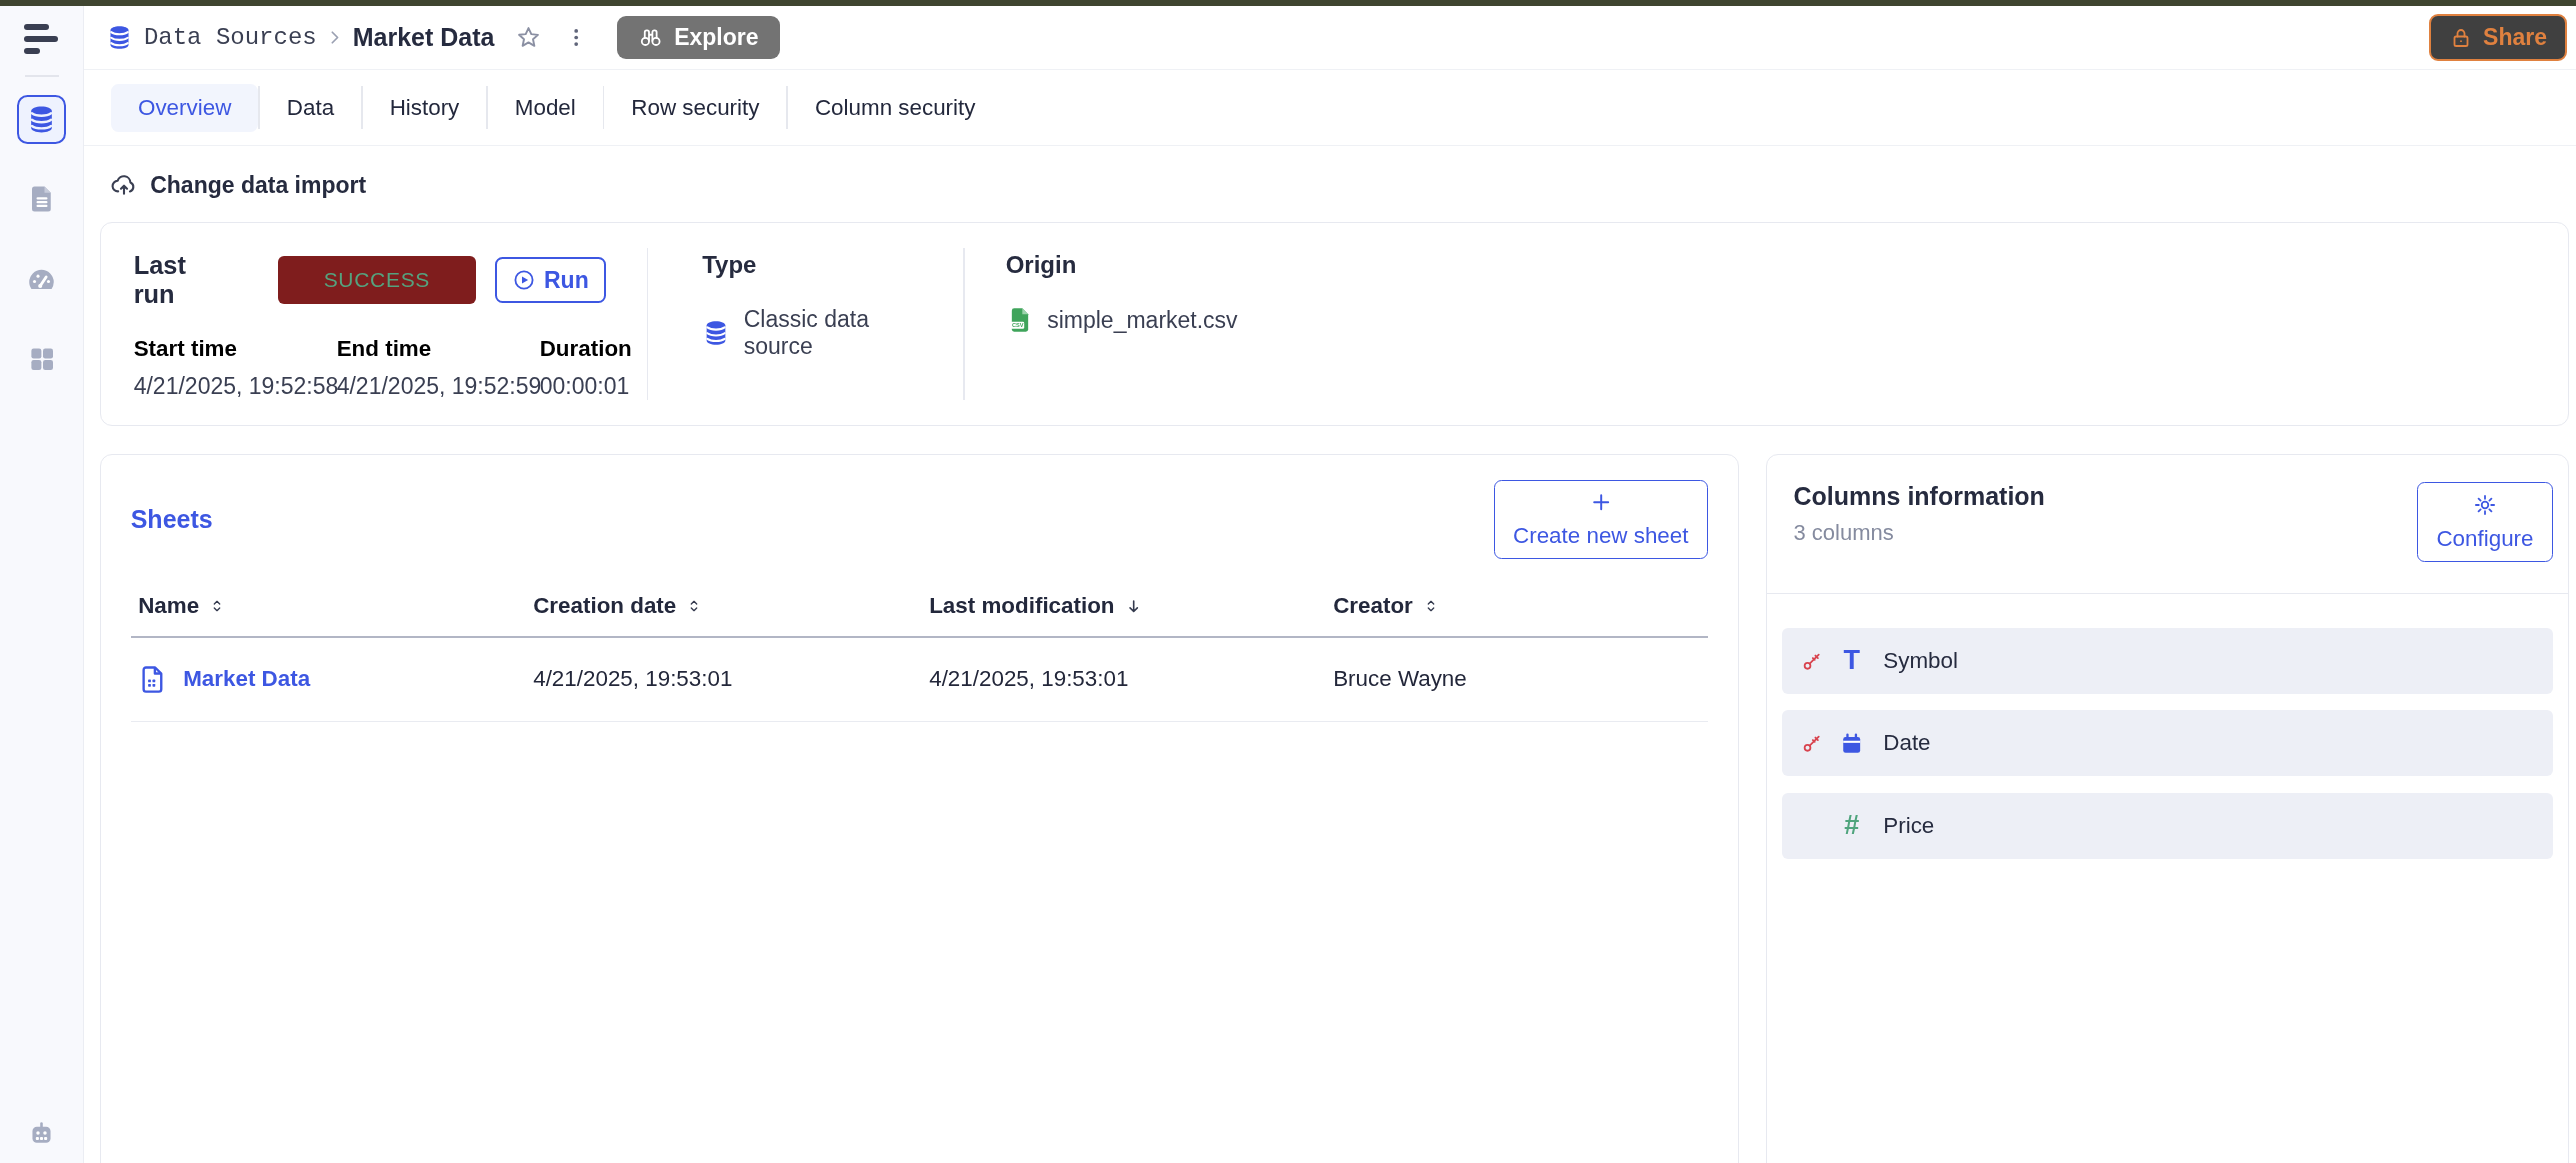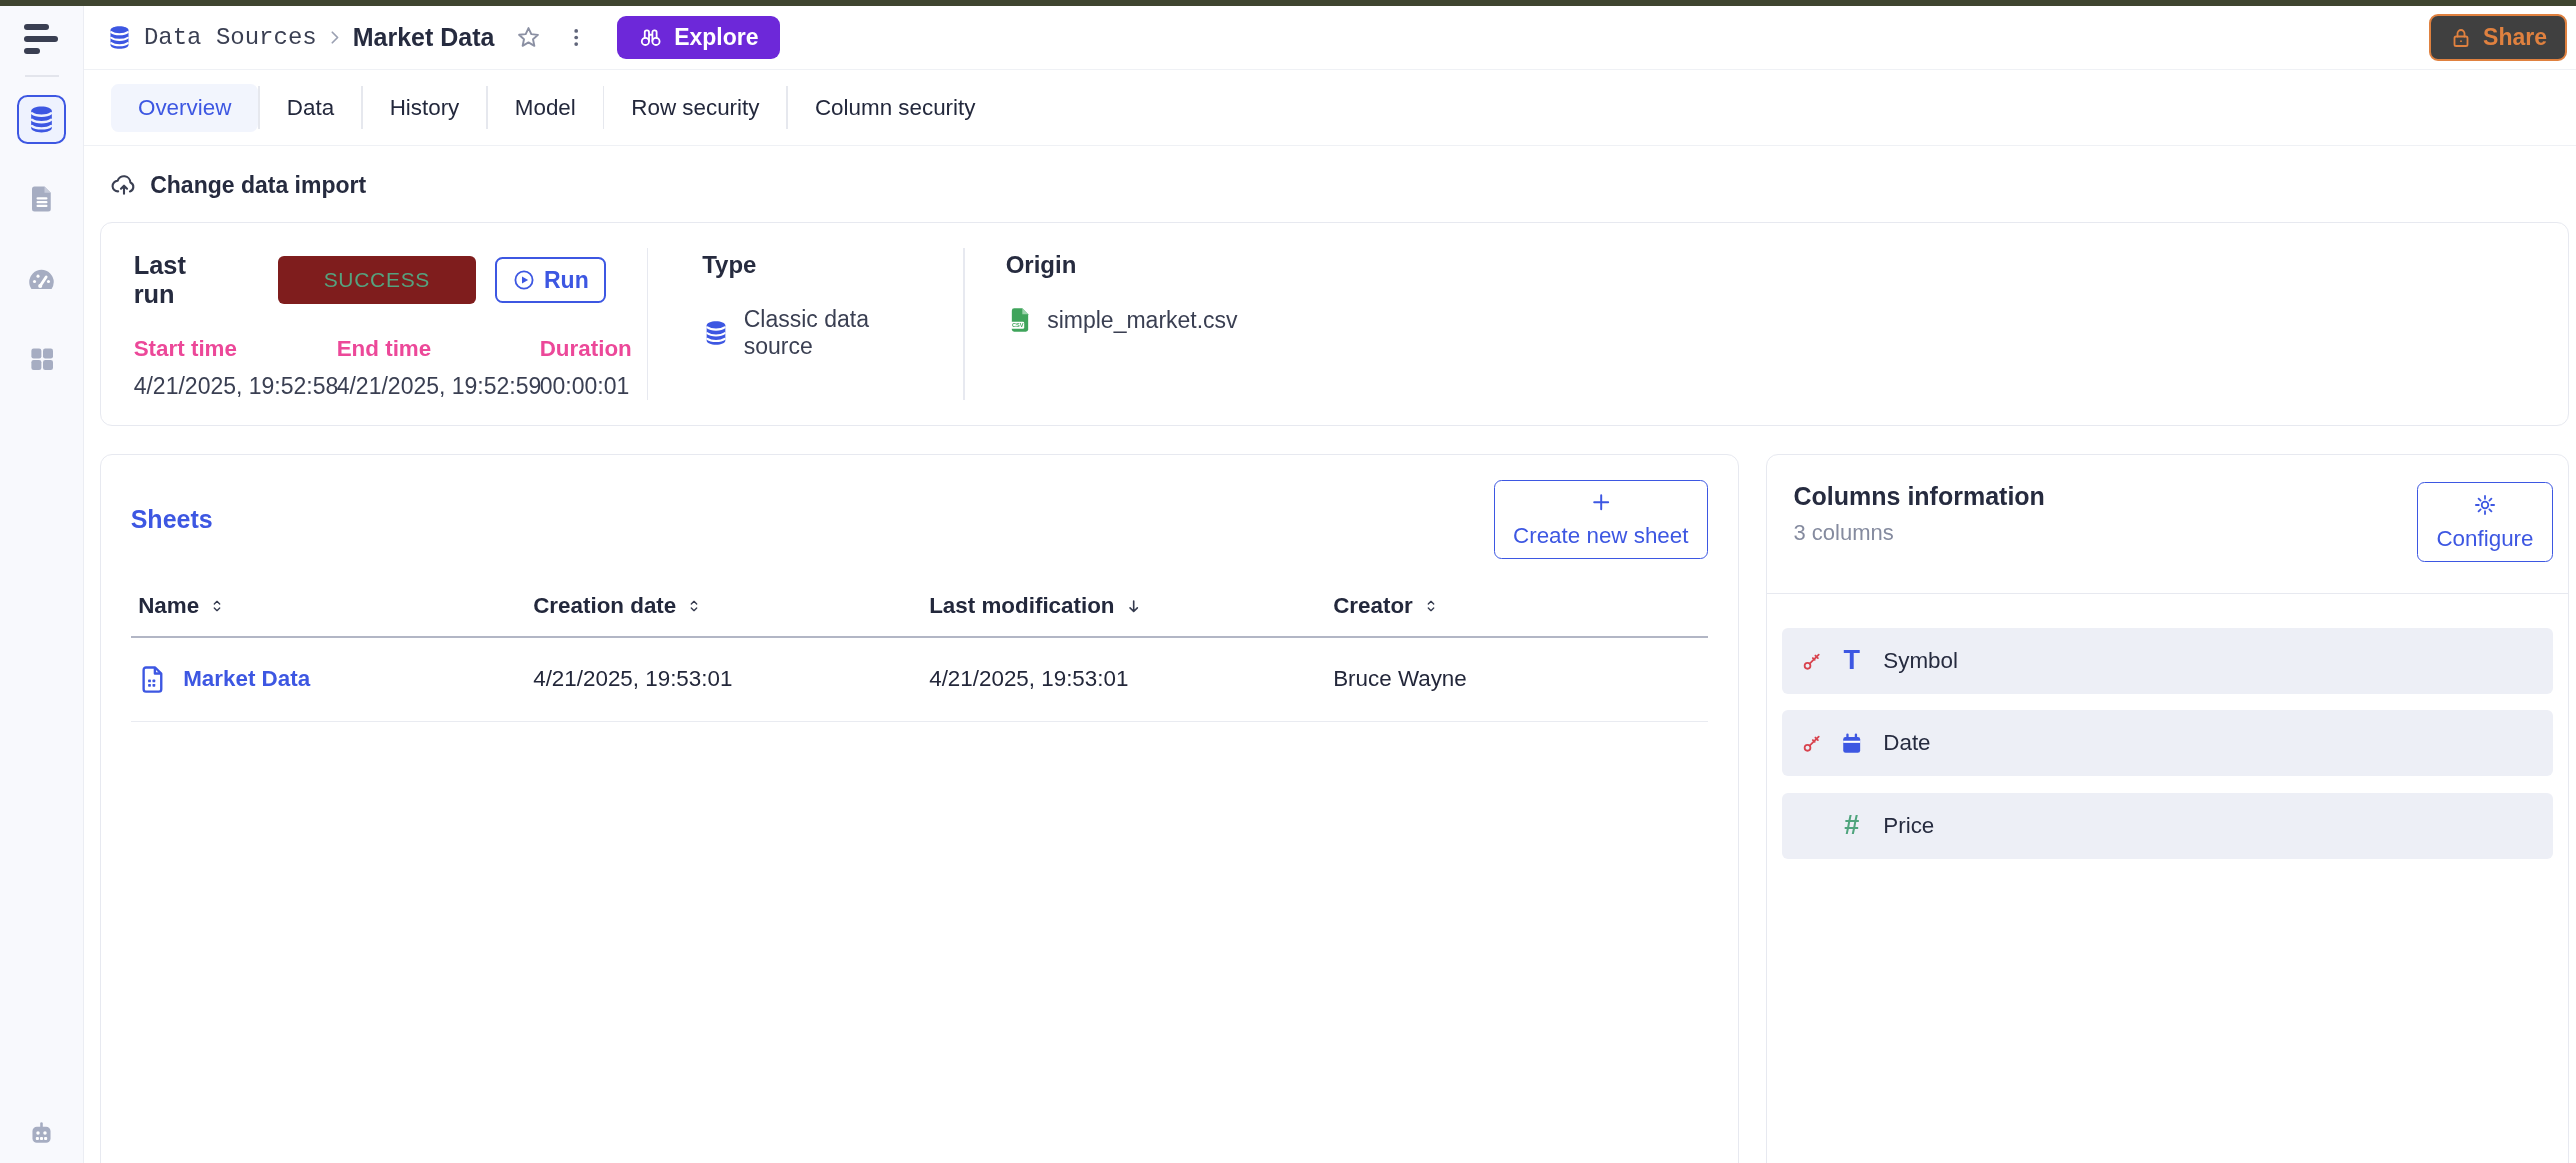--- a/index.html
+++ b/index.html
@@ -36,21 +36,21 @@
   }
   .crumb { display: flex; align-items: center; gap: 10.5px; background: none; border: none; cursor: pointer; font-family: Liberation Mono, monospace; }
   .crumb-label { font-size: 24px; color: #3a3f52; }
   .chev { margin: 0 7.5px; }
   .page-title { font-size: 25px; font-weight: 700; color: #262b3f; }
   .icon-btn { background: none; border: none; cursor: pointer; display: flex; align-items: center; justify-content: center; padding: 4.5px; }
   .star-btn { margin-left: 16.5px; }
   .kebab-btn { margin-left: 13.5px; }
   .btn { display: inline-flex; align-items: center; gap: 10.5px; border-radius: 9px; cursor: pointer; font-family: inherit; }
   .explore-btn {
-    margin-left: 25.4px; background: #6d28d9; color: #fff; border: none;
+    margin-left: 25.4px; background: #737373; color: #fff; border: none;
     font-size: 23px; font-weight: 600; padding: 8px 21px;
   }
   .header-spacer { flex: 1; }
   .share-btn {
     background: #404040; border: 2.2px solid #e0813f; color: #e0813f;
     font-size: 23px; font-weight: 600; padding: 8.2px 18px;
   }
 
   
   .tabs { height: 76px; display: flex; align-items: center; padding-left: 27px; border-bottom: 1.5px solid #eff1f5; }
@@ -79,21 +79,21 @@
   .status-badge {
     margin-left: 49px; background: #7f1d1d; color: #55a27e; font-size: 21px; font-weight: 500;
     letter-spacing: 0.7px; padding: 12px 46px; border-radius: 6px;
   }
   .run-btn {
     margin-left: 19.4px; background: #fff; border: 2.2px solid #3d57e2; color: #3d57e2;
     font-size: 23px; font-weight: 600; padding: 7.5px 15px; border-radius: 7.5px; gap: 7.5px;
   }
   .lr-stats { display: flex; margin-top: 27px; }
   .stat { width: 203px; }
-  .stat-label { font-size: 22.4px; font-weight: 600; color: #ec4899; }
+  .stat-label { font-size: 22.4px; font-weight: 600; color: #000000; }
   .stat-value { font-size: 23px; color: #3a3f52; margin-top: 10.5px; white-space: nowrap; }
   .v-divider { width: 1.5px; background: #e7e9f0; align-self: stretch; }
   .meta-section { padding: 3px 30px 0 43px; }
   .meta-section.type { width: 293px; flex-shrink: 0; }
   .meta-section.origin { flex: 1; padding-left: 30px; }
   .meta-title { font-size: 24px; font-weight: 700; color: #262b3f; }
   .meta-value { display: flex; align-items: center; gap: 13.5px; margin-top: 27px; font-size: 23px; color: #3a3f52; }
 
   
   .panels { display: flex; gap: 27px; flex: 1; }

